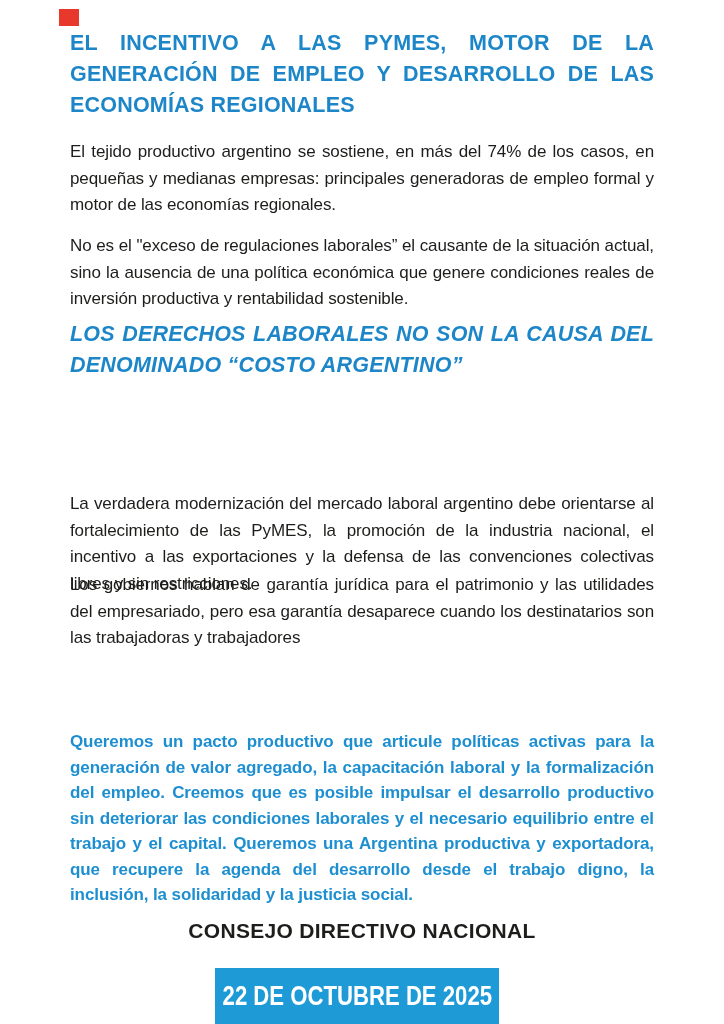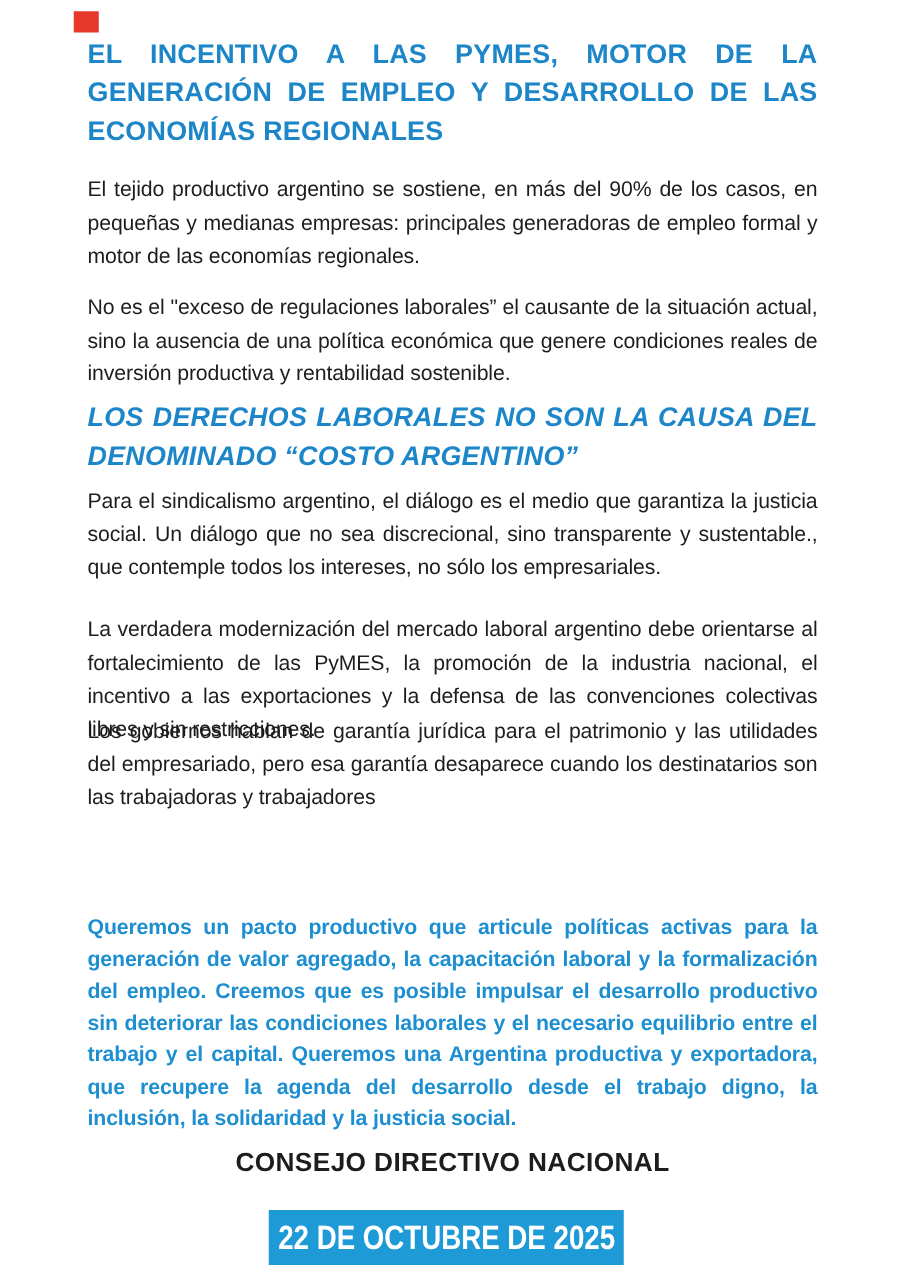--- a/index.html
+++ b/index.html
@@ -51,21 +51,21 @@
   .org-line    { top: 919px; font-size: 21px; letter-spacing: 0.3px; }
   .red-marker {
     position: absolute;
     left: 59px; top: 9px;
     width: 20px; height: 17px;
     background: var(--red_marker, #e8382c);
   }
   .date-banner {
     position: absolute;
     left: 215px; top: 968px;
-    width: 284px; height: 44px;
+    width: 284px; height: 56px;
     background: var(--banner_bg, #1e9bd7);
     display: flex;
     align-items: center;
     justify-content: center;
   }
   .date-banner .date-text {
     color: var(--banner_text, #ffffff);
     font-weight: bold;
     font-size: 27px;
     letter-spacing: 0px;
@@ -83,27 +83,26 @@
 </style>
 </head>
 <body>
 
 <div class="page">
 
   <div class="red-marker"></div>
 
   <div class="block heading h1-block">EL INCENTIVO A LAS PYMES, MOTOR DE LA GENERACIÓN DE EMPLEO Y DESARROLLO DE LAS ECONOMÍAS REGIONALES</div>
 
-  <div class="block body-par p1-block">El tejido productivo argentino se sostiene, en más del 90% de los casos, en pequeñas y medianas empresas: principales generadoras de empleo formal y motor de las economías regionales.</div>
+  <div class="block body-par p1-block">El tejido productivo argentino se sostiene, en más del 74% de los casos, en pequeñas y medianas empresas: principales generadoras de empleo formal y motor de las economías regionales.</div>
 
   <div class="block body-par p2-block">No es el "exceso de regulaciones laborales” el causante de la situación actual, sino la ausencia de una política económica que genere condiciones reales de inversión productiva y rentabilidad sostenible.</div>
 
   <div class="block heading h2-block">LOS DERECHOS LABORALES NO SON LA CAUSA DEL DENOMINADO “COSTO ARGENTINO”</div>
 
-  <div class="block body-par p3-block">Para el sindicalismo argentino, el diálogo es el medio que garantiza la justicia social. Un diálogo que no sea discrecional, sino transparente y sustentable., que contemple todos los intereses, no sólo los empresariales.</div>
 
   <div class="block body-par p4-block">La verdadera modernización del mercado laboral argentino debe orientarse al fortalecimiento de las PyMES, la promoción de la industria nacional, el incentivo a las exportaciones y la defensa de las convenciones colectivas libres y sin restricciones.</div>
 
   <div class="block body-par p5-block">Los gobiernos hablan de garantía jurídica para el patrimonio y las utilidades del empresariado, pero esa garantía desaparece cuando los destinatarios son las trabajadoras y trabajadores</div>
 
   <div class="block emphasis-par p6-block">Queremos un pacto productivo que articule políticas activas para la generación de valor agregado, la capacitación laboral y la formalización del empleo. Creemos que es posible impulsar el desarrollo productivo sin deteriorar las condiciones laborales y el necesario equilibrio entre el trabajo y el capital. Queremos una Argentina productiva y exportadora, que recupere la agenda del desarrollo desde el trabajo digno, la inclusión, la solidaridad y la justicia social.</div>
 
 
   <div class="center-line org-line">CONSEJO DIRECTIVO NACIONAL</div>
 

